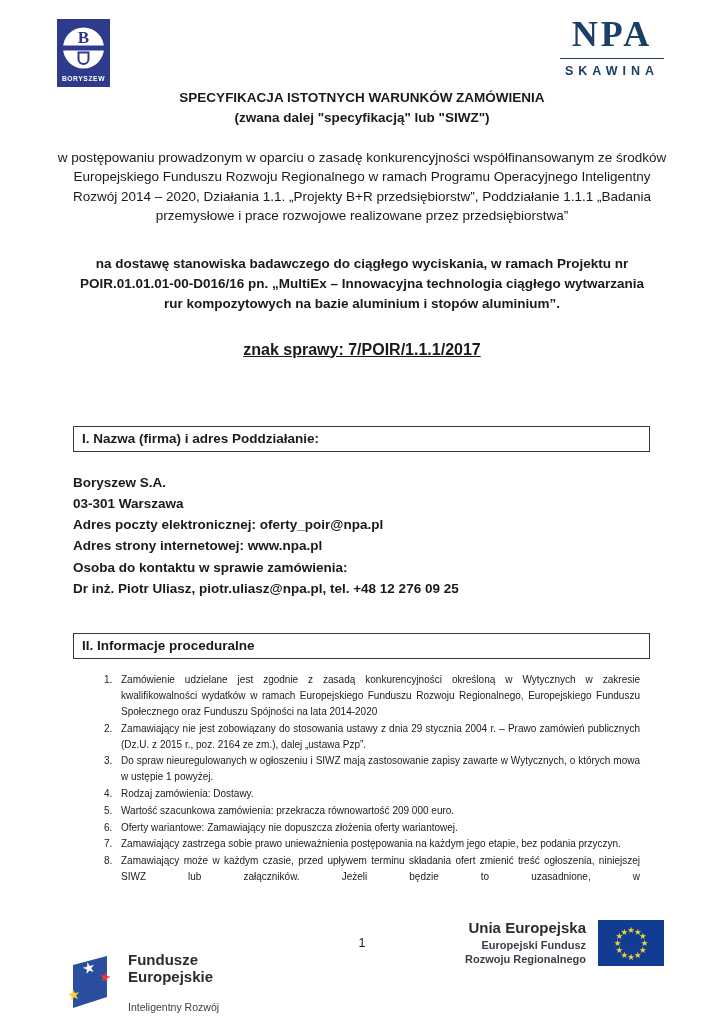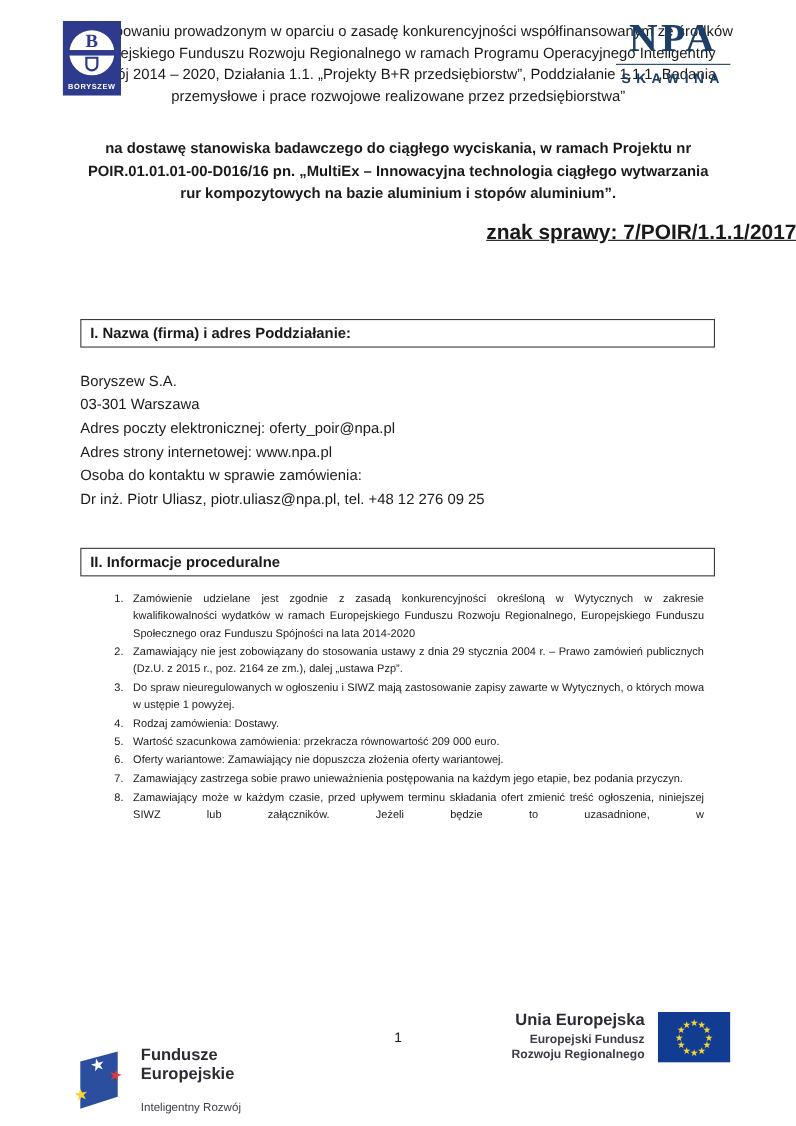--- a/index.html
+++ b/index.html
@@ -15,31 +15,31 @@
   
   .boryszew-logo{position:absolute;left:57px;top:19px;}
   .npa-logo{position:absolute;right:58px;top:16px;width:108px;text-align:center;color:#1c3f66;}
   .npa-name{font-family:"Liberation Serif","DejaVu Serif",serif;font-weight:bold;font-size:36px;letter-spacing:3px;line-height:1;}
   .npa-rule{border:0;border-top:1.5px solid #1c3f66;margin:6px 2px 5px 2px;}
   .npa-sub{font-size:12.5px;font-weight:bold;letter-spacing:5px;}
   
   .title-block{padding-top:88px;text-align:center;font-weight:bold;font-size:13.5px;line-height:1.5;}
   .intro{width:610px;margin:19px auto 0;text-align:center;font-size:13.5px;line-height:1.45;}
   .subject{width:580px;margin:28px auto 0;text-align:center;font-weight:bold;font-size:13.5px;line-height:1.5;}
-  .case-number{margin-top:15px;text-align:right;font-weight:bold;font-size:19px;text-decoration:underline;}
+  .case-number{margin-top:26px;text-align:center;font-weight:bold;font-size:16px;text-decoration:underline;}
   
   .content{margin:0 74px 0 73px;}
   .section-box{
     border:1px solid #3a3a3a;
     font-weight:bold;font-size:13.5px;
     padding:4px 8px 5px 8px;
   }
   .box-1{margin-top:67px;}
   .box-2{margin-top:34px;}
-  .address{margin-top:20px;font-size:13.5px;line-height:1.58;}
+  .address{margin-top:20px;font-size:13.5px;line-height:1.58;font-weight:bold;}
   ol.proc-list{
     margin:13px 10px 0 0;
     padding-left:42px;
     font-size:10px;line-height:1.58;
   }
   ol.proc-list li{
     text-align:justify;
     padding-left:6px;
     margin-bottom:1px;
   }
@@ -70,20 +70,24 @@
       <text x="26.5" y="62" text-anchor="middle" font-family="Liberation Sans, DejaVu Sans, sans-serif" font-weight="bold" font-size="6.7" letter-spacing="0.6" fill="#ffffff">BORYSZEW</text>
     </svg>
   </div>
 
   <div class="npa-logo">
     <div class="npa-name">NPA</div>
     <hr class="npa-rule">
     <div class="npa-sub">SKAWINA</div>
   </div>
 
+  <div class="title-block">
+    <div>SPECYFIKACJA ISTOTNYCH WARUNKÓW ZAMÓWIENIA</div>
+    <div>(zwana dalej "specyfikacją" lub "SIWZ")</div>
+  </div>
 
   <p class="intro">w postępowaniu prowadzonym w oparciu o zasadę konkurencyjności współfinansowanym ze środków Europejskiego Funduszu Rozwoju Regionalnego w ramach Programu Operacyjnego Inteligentny Rozwój 2014 – 2020, Działania 1.1. „Projekty B+R przedsiębiorstw”, Poddziałanie 1.1.1 „Badania przemysłowe i prace rozwojowe realizowane przez przedsiębiorstwa”</p>
 
   <p class="subject">na dostawę stanowiska badawczego do ciągłego wyciskania, w ramach Projektu nr  POIR.01.01.01-00-D016/16 pn. „MultiEx – Innowacyjna technologia ciągłego wytwarzania rur kompozytowych na bazie aluminium i stopów aluminium”.</p>
 
   <div class="case-number">znak sprawy: 7/POIR/1.1.1/2017</div>
 
   <div class="content">
 
     <div class="section-box box-1">I.  Nazwa (firma) i adres Poddziałanie:</div>

